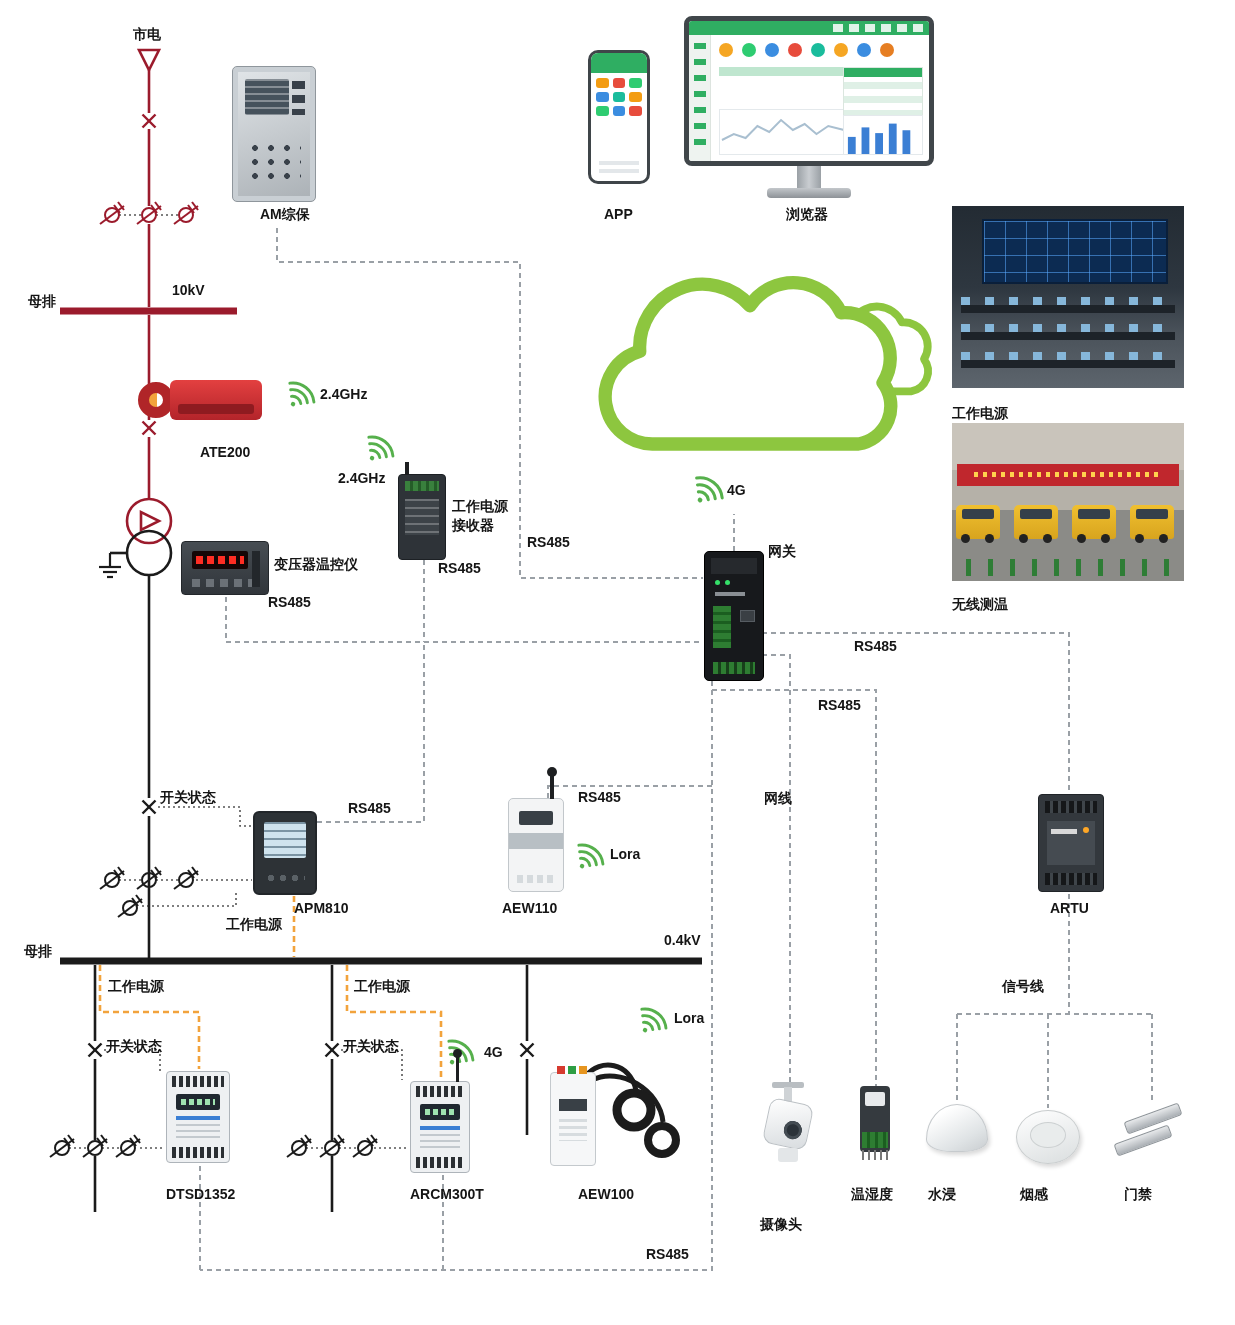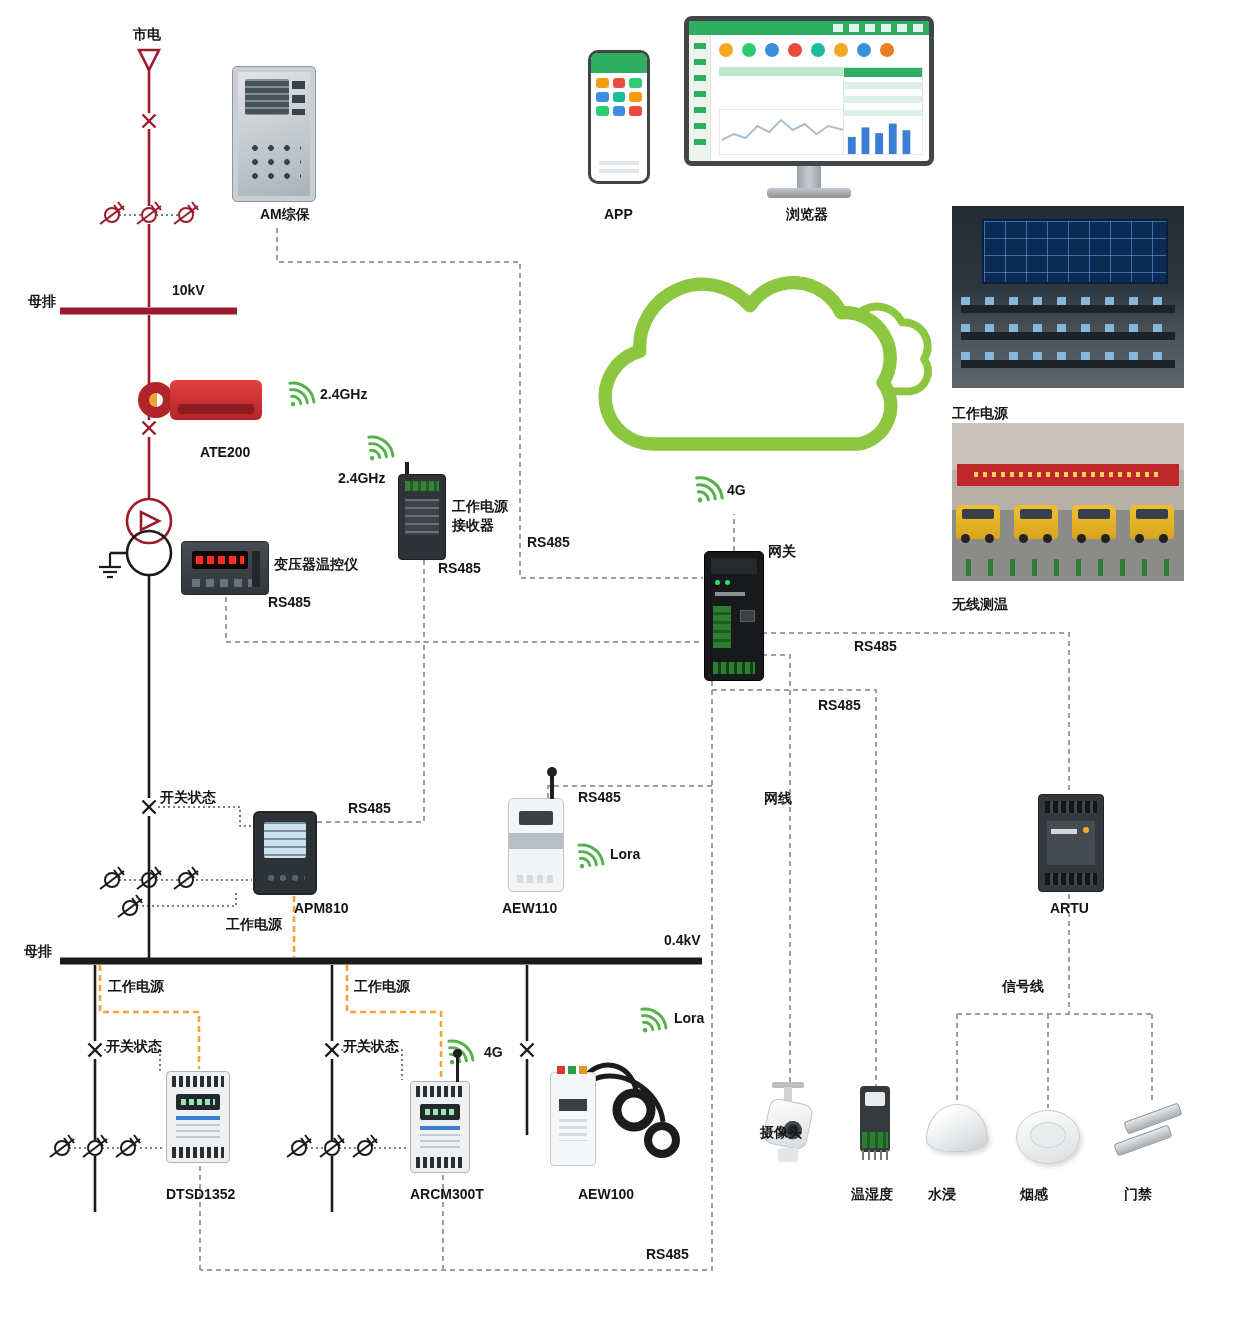--- a/index.html
+++ b/index.html
@@ -537,20 +537,20 @@
 <span class="lbl" style="left:108px;top:978px">工作电源</span>
 <span class="lbl" style="left:354px;top:978px">工作电源</span>
 <span class="lbl" style="left:1002px;top:978px">信号线</span>
 <span class="lbl" style="left:106px;top:1038px">开关状态</span>
 <span class="lbl" style="left:343px;top:1038px">开关状态</span>
 <span class="lbl" style="left:484px;top:1044px">4G</span>
 <span class="lbl" style="left:674px;top:1010px">Lora</span>
 <span class="lbl" style="left:166px;top:1186px">DTSD1352</span>
 <span class="lbl" style="left:410px;top:1186px">ARCM300T</span>
 <span class="lbl" style="left:578px;top:1186px">AEW100</span>
-<span class="lbl" style="left:760px;top:1124px">摄像头</span>
+<span class="lbl" style="left:760px;top:1216px">摄像头</span>
 <span class="lbl" style="left:851px;top:1186px">温湿度</span>
 <span class="lbl" style="left:928px;top:1186px">水浸</span>
 <span class="lbl" style="left:1020px;top:1186px">烟感</span>
 <span class="lbl" style="left:1124px;top:1186px">门禁</span>
 <span class="lbl" style="left:646px;top:1246px">RS485</span>
 
 </div>
 
 </body></html>

